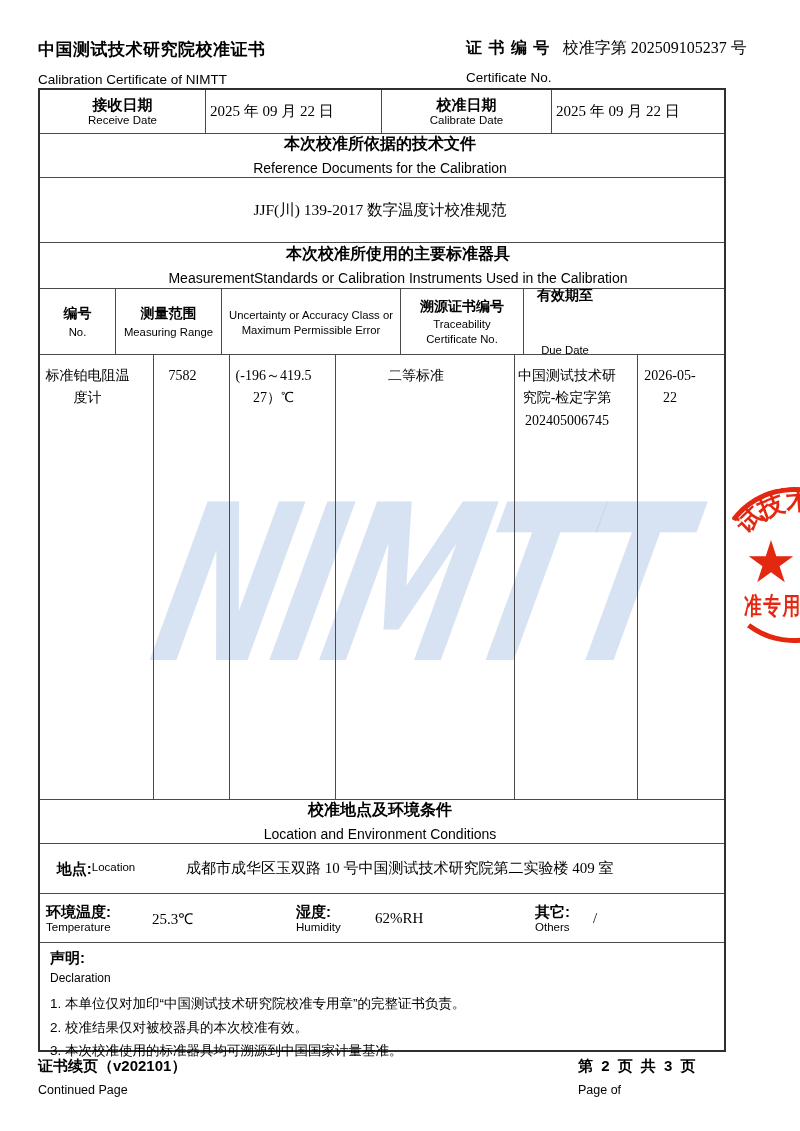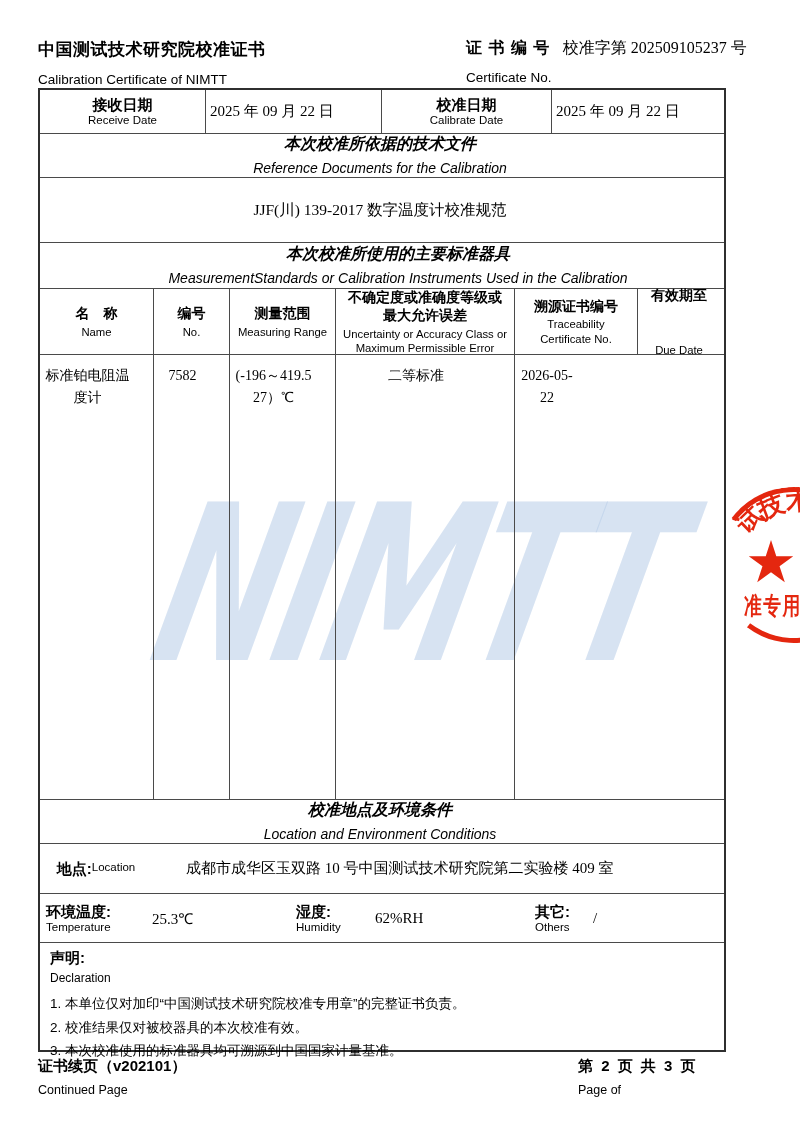--- a/index.html
+++ b/index.html
@@ -35,21 +35,21 @@
   
   .r-dates{height:43px;}
   .d0{width:166px;} .d1{width:176px;} .d2{width:170px;} .d3{width:168px;}
   .lbl-zh{font-size:15px;font-weight:bold;line-height:1.15;}
   .lbl-en{font-size:11.5px;margin-top:1px;line-height:1.1;}
   .date-val{font-family:"Liberation Serif",serif;font-size:15px;align-items:flex-start;
             justify-content:center;padding-left:4px;}
 
   
   .r-sechdr{height:44px;}
-  .sec-cell{width:680px;font-style:italic;}
+  .sec-cell{width:680px;}
   .sec-zh{font-size:16px;font-weight:bold;line-height:1.1;}
   .sec-en{font-size:14px;margin-top:8px;line-height:1.1;}
 
   .r-jjf{height:65px;}
   .jjf-cell{width:680px;font-family:"Liberation Serif",serif;font-size:15.5px;}
 
   .r-stdhdr{height:46px;padding-left:32px;}
 
   
   .r-colhdr{height:66px;}
@@ -150,54 +150,49 @@
     </div>
 
     <div class="row r-sechdr r-stdhdr">
       <div class="cell sec-cell last">
         <div class="sec-zh">本次校准所使用的主要标准器具</div>
         <div class="sec-en">MeasurementStandards or Calibration Instruments Used in the Calibration</div>
       </div>
     </div>
 
     <div class="row r-colhdr">
-      <div class="cell c0">
-        <div class="col-zh">名　称</div>
-        <div class="col-en">Name</div>
-      </div>
       <div class="cell c1">
         <div class="col-zh">编号</div>
         <div class="col-en">No.</div>
       </div>
       <div class="cell c2">
         <div class="col-zh">测量范围</div>
         <div class="col-en">Measuring Range</div>
       </div>
       <div class="cell c3">
-        <div class="col-zh">不确定度或准确度等级或
-最大允许误差</div>
         <div class="col-en">Uncertainty or Accuracy Class or
 Maximum Permissible Error</div>
       </div>
       <div class="cell c4">
         <div class="col-zh">溯源证书编号</div>
         <div class="col-en">Traceability
 Certificate No.</div>
       </div>
       <div class="cell c5 last">
         <div class="col-zh">有效期至</div>
         <div class="col-en">Due Date</div>
       </div>
     </div>
 
     <div class="row r-data">
       <div class="cell c0">标准铂电阻温度计</div>
       <div class="cell c1">7582</div>
       <div class="cell c2">(-196～419.527）℃</div>
       <div class="cell c3">二等标准</div>
+      <div class="cell c4">中国测试技术研究院-检定字第 202405006745</div>
       <div class="cell c5 last">2026-05-22</div>
     </div>
 
     <div class="row r-sechdr r-lochdr">
       <div class="cell sec-cell last">
         <div class="sec-zh">校准地点及环境条件</div>
         <div class="sec-en">Location and Environment Conditions</div>
       </div>
     </div>
 

